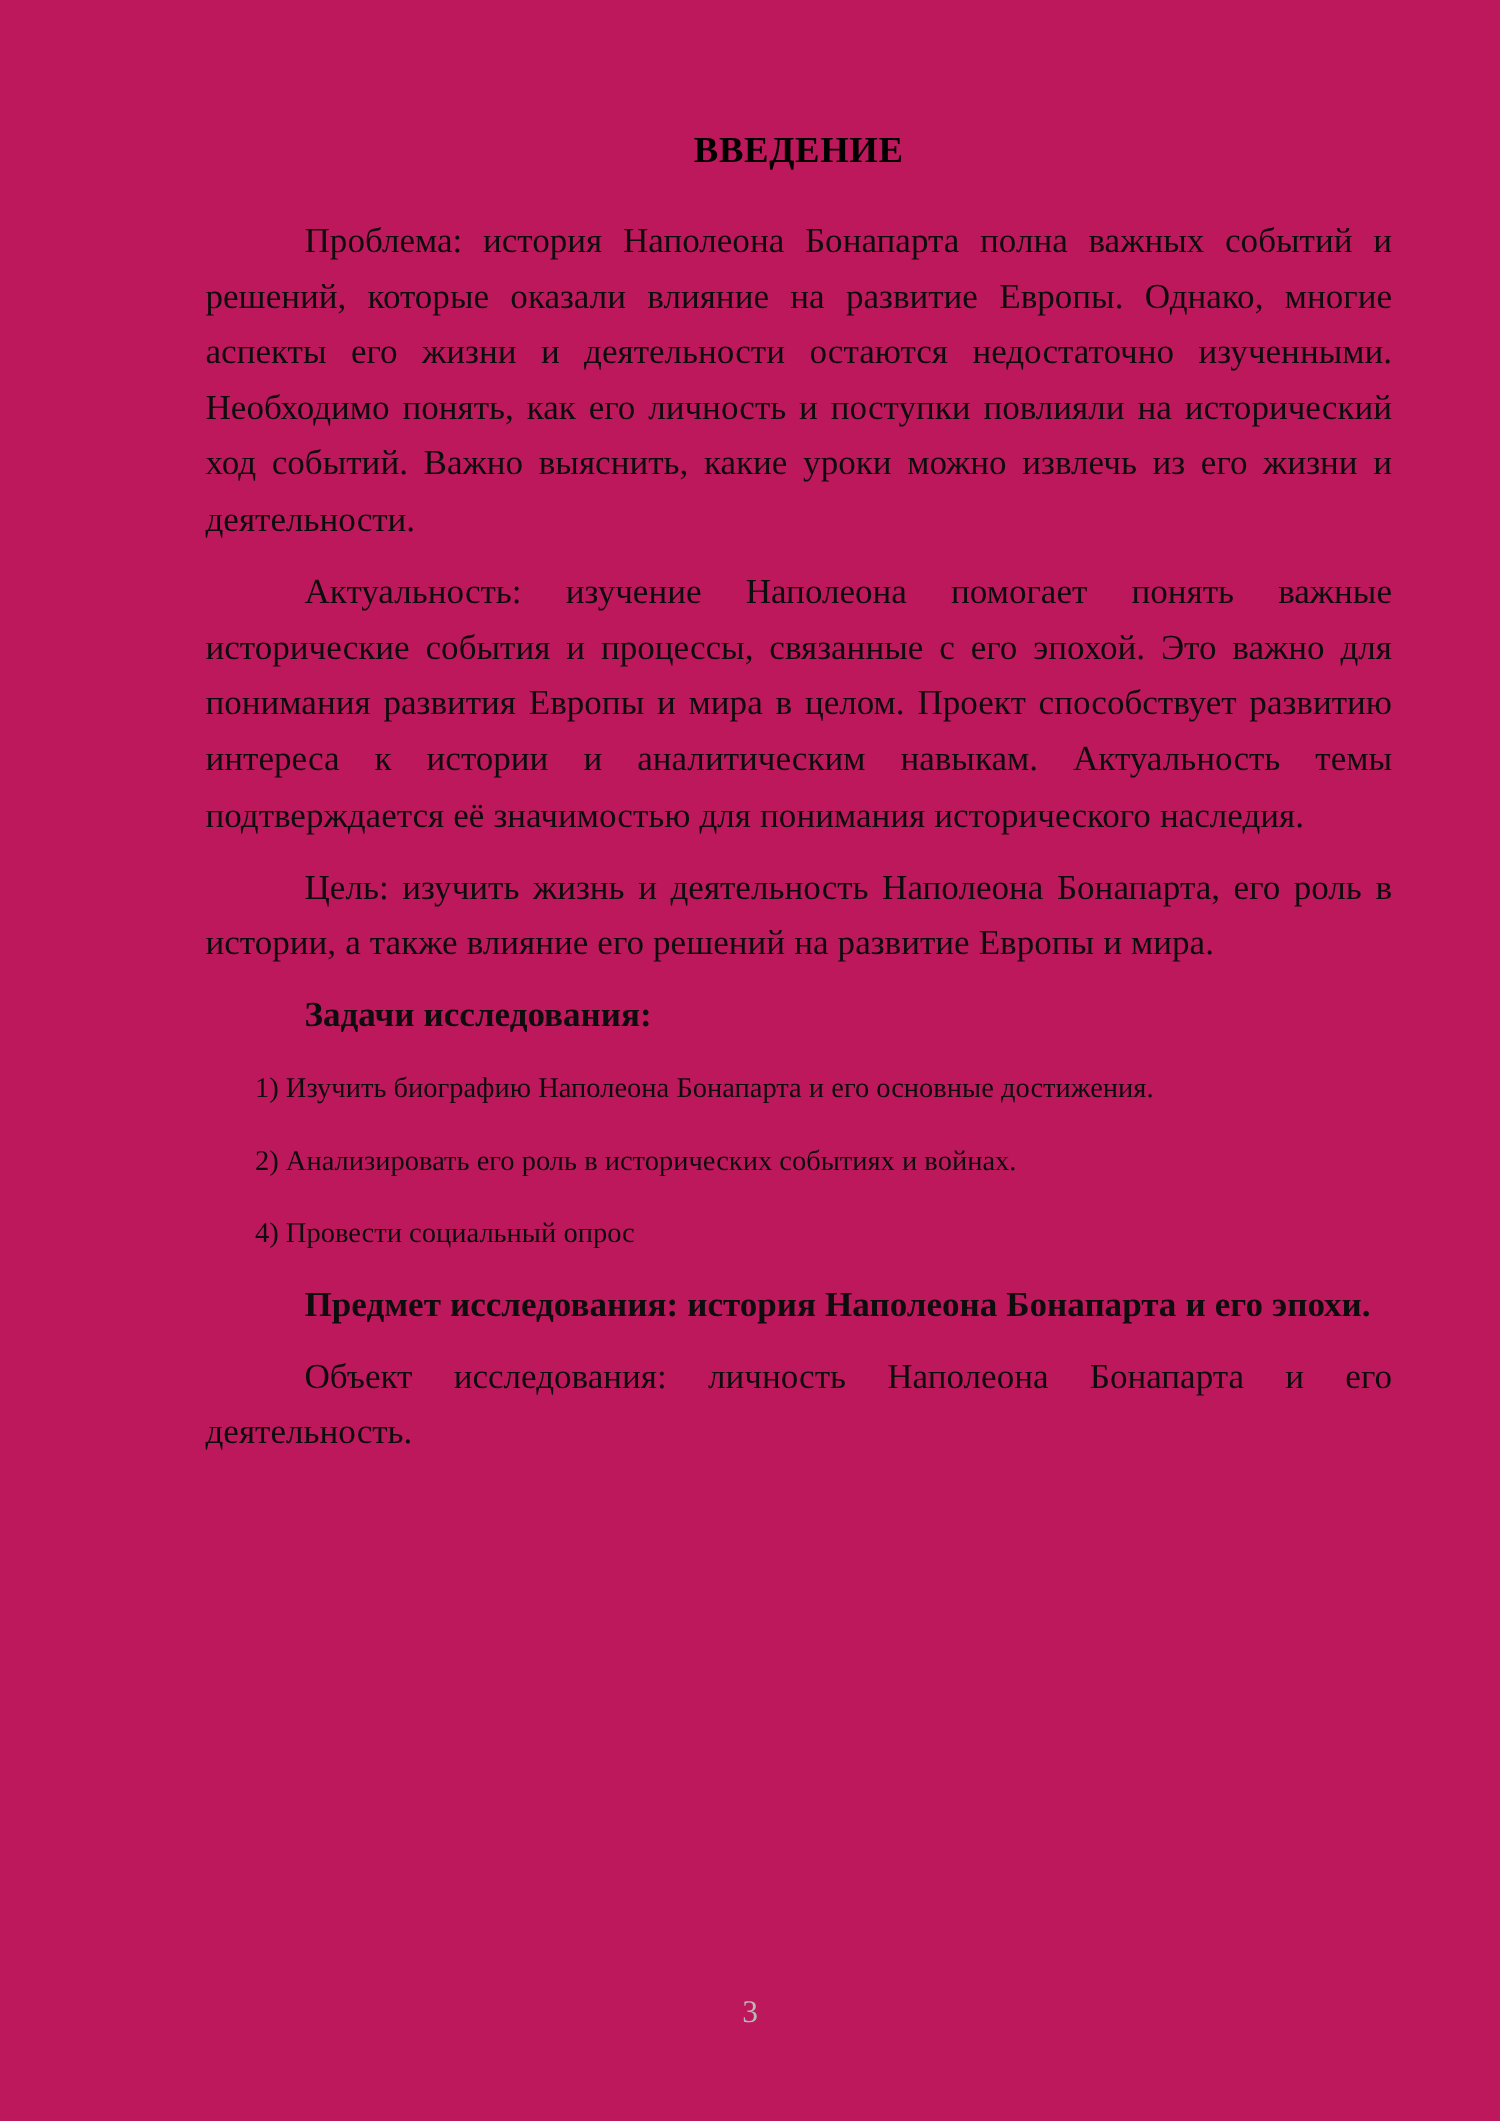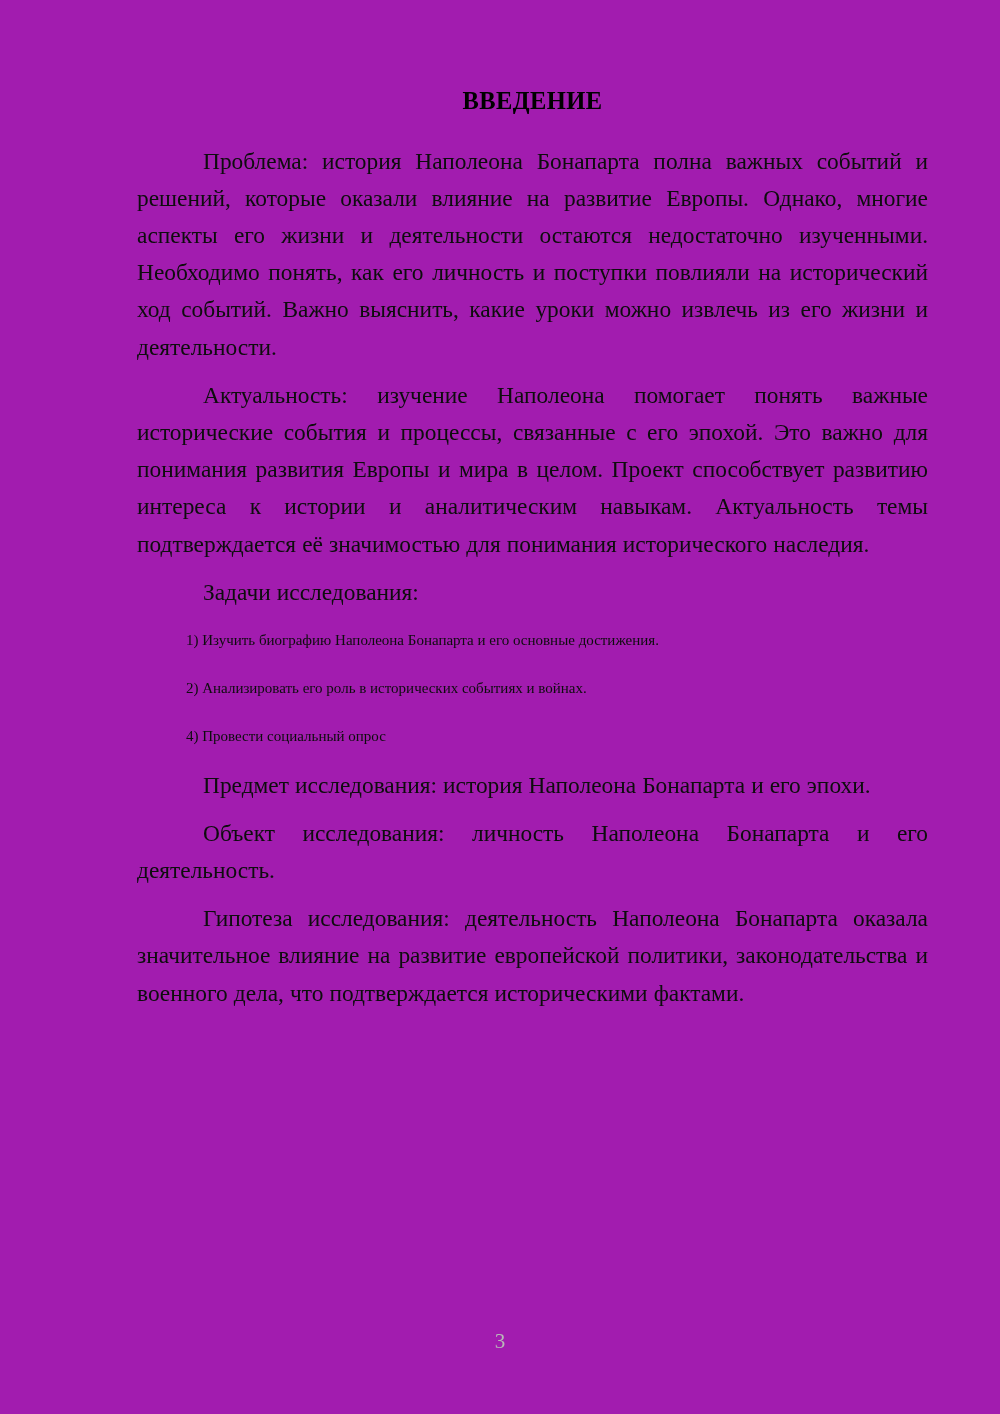--- a/index.html
+++ b/index.html
@@ -6,21 +6,21 @@
   html, body {
     margin: 0;
     padding: 0;
     background: #ffffff;
   }
   .page {
     position: relative;
     width: 1000px;
     height: 1414px;
     margin: 0 auto;
-    background: #a21caf;
+    background: #be185d;
     overflow: hidden;
     font-family: "Liberation Serif", "DejaVu Serif", serif;
     color: #0a0a0a;
     box-sizing: border-box;
     padding-left: 13px;
   }
   .content {
     position: absolute;
     left: 137px;
     top: 86px;
@@ -40,33 +40,34 @@
     line-height: 37.2px;
     text-align: justify;
     text-align-last: left;
     text-indent: 66px;
     margin: 0 0 11px 0;
     color: #0d0d0d;
     hyphens: none;
     word-spacing: 0.2px;
   }
   .list-item {
-    font-size: 15px;
+    font-size: 19px;
     line-height: 37.2px;
     text-align: justify;
     text-align-last: left;
     text-indent: 33px;
-    margin: 0 0 11px 16px;
+    margin: 0 0 11px 0;
     color: #0d0d0d;
   }
   .list-item.single {
     text-align: right;
   }
   .para.single-line {
     text-align: left;
+    font-weight: bold;
   }
   .page-number {
     position: absolute;
     left: 0;
     right: 0;
     top: 1331px;
     text-align: center;
     font-size: 21px;
     line-height: 1;
     color: #b8b8b8;
@@ -79,34 +80,34 @@
 <div class="page">
 
   <div class="content">
 
     <h1 class="doc-title">ВВЕДЕНИЕ</h1>
 
     <p class="para">Проблема: история Наполеона Бонапарта полна важных событий и решений, которые оказали влияние на развитие Европы. Однако, многие аспекты его жизни и деятельности остаются недостаточно изученными. Необходимо понять, как его личность и поступки повлияли на исторический ход событий. Важно выяснить, какие уроки можно извлечь из его жизни и деятельности.</p>
 
     <p class="para">Актуальность: изучение Наполеона помогает понять важные исторические события и процессы, связанные с его эпохой. Это важно для понимания развития Европы и мира в целом. Проект способствует развитию интереса к истории и аналитическим навыкам. Актуальность темы подтверждается её значимостью для понимания исторического наследия.</p>
 
+    <p class="para">Цель: изучить жизнь и деятельность Наполеона Бонапарта, его роль в истории, а также влияние его решений на развитие Европы и мира.</p>
 
     <p class="para single-line">Задачи исследования:</p>
 
     <p class="list-item">1) Изучить биографию Наполеона Бонапарта и его основные достижения.</p>
 
     <p class="list-item single">2) Анализировать его роль в исторических событиях и войнах.</p>
 
 
     <p class="list-item single">4) Провести социальный опрос</p>
 
 
     <p class="para single-line">Предмет исследования: история Наполеона Бонапарта и его эпохи.</p>
 
     <p class="para">Объект исследования: личность Наполеона Бонапарта и его деятельность.</p>
 
-    <p class="para">Гипотеза исследования: деятельность Наполеона Бонапарта оказала значительное влияние на развитие европейской политики, законодательства и военного дела, что подтверждается историческими фактами.</p>
 
   </div>
 
   <div class="page-number">3</div>
 
 </div>
 
 </body></html>

